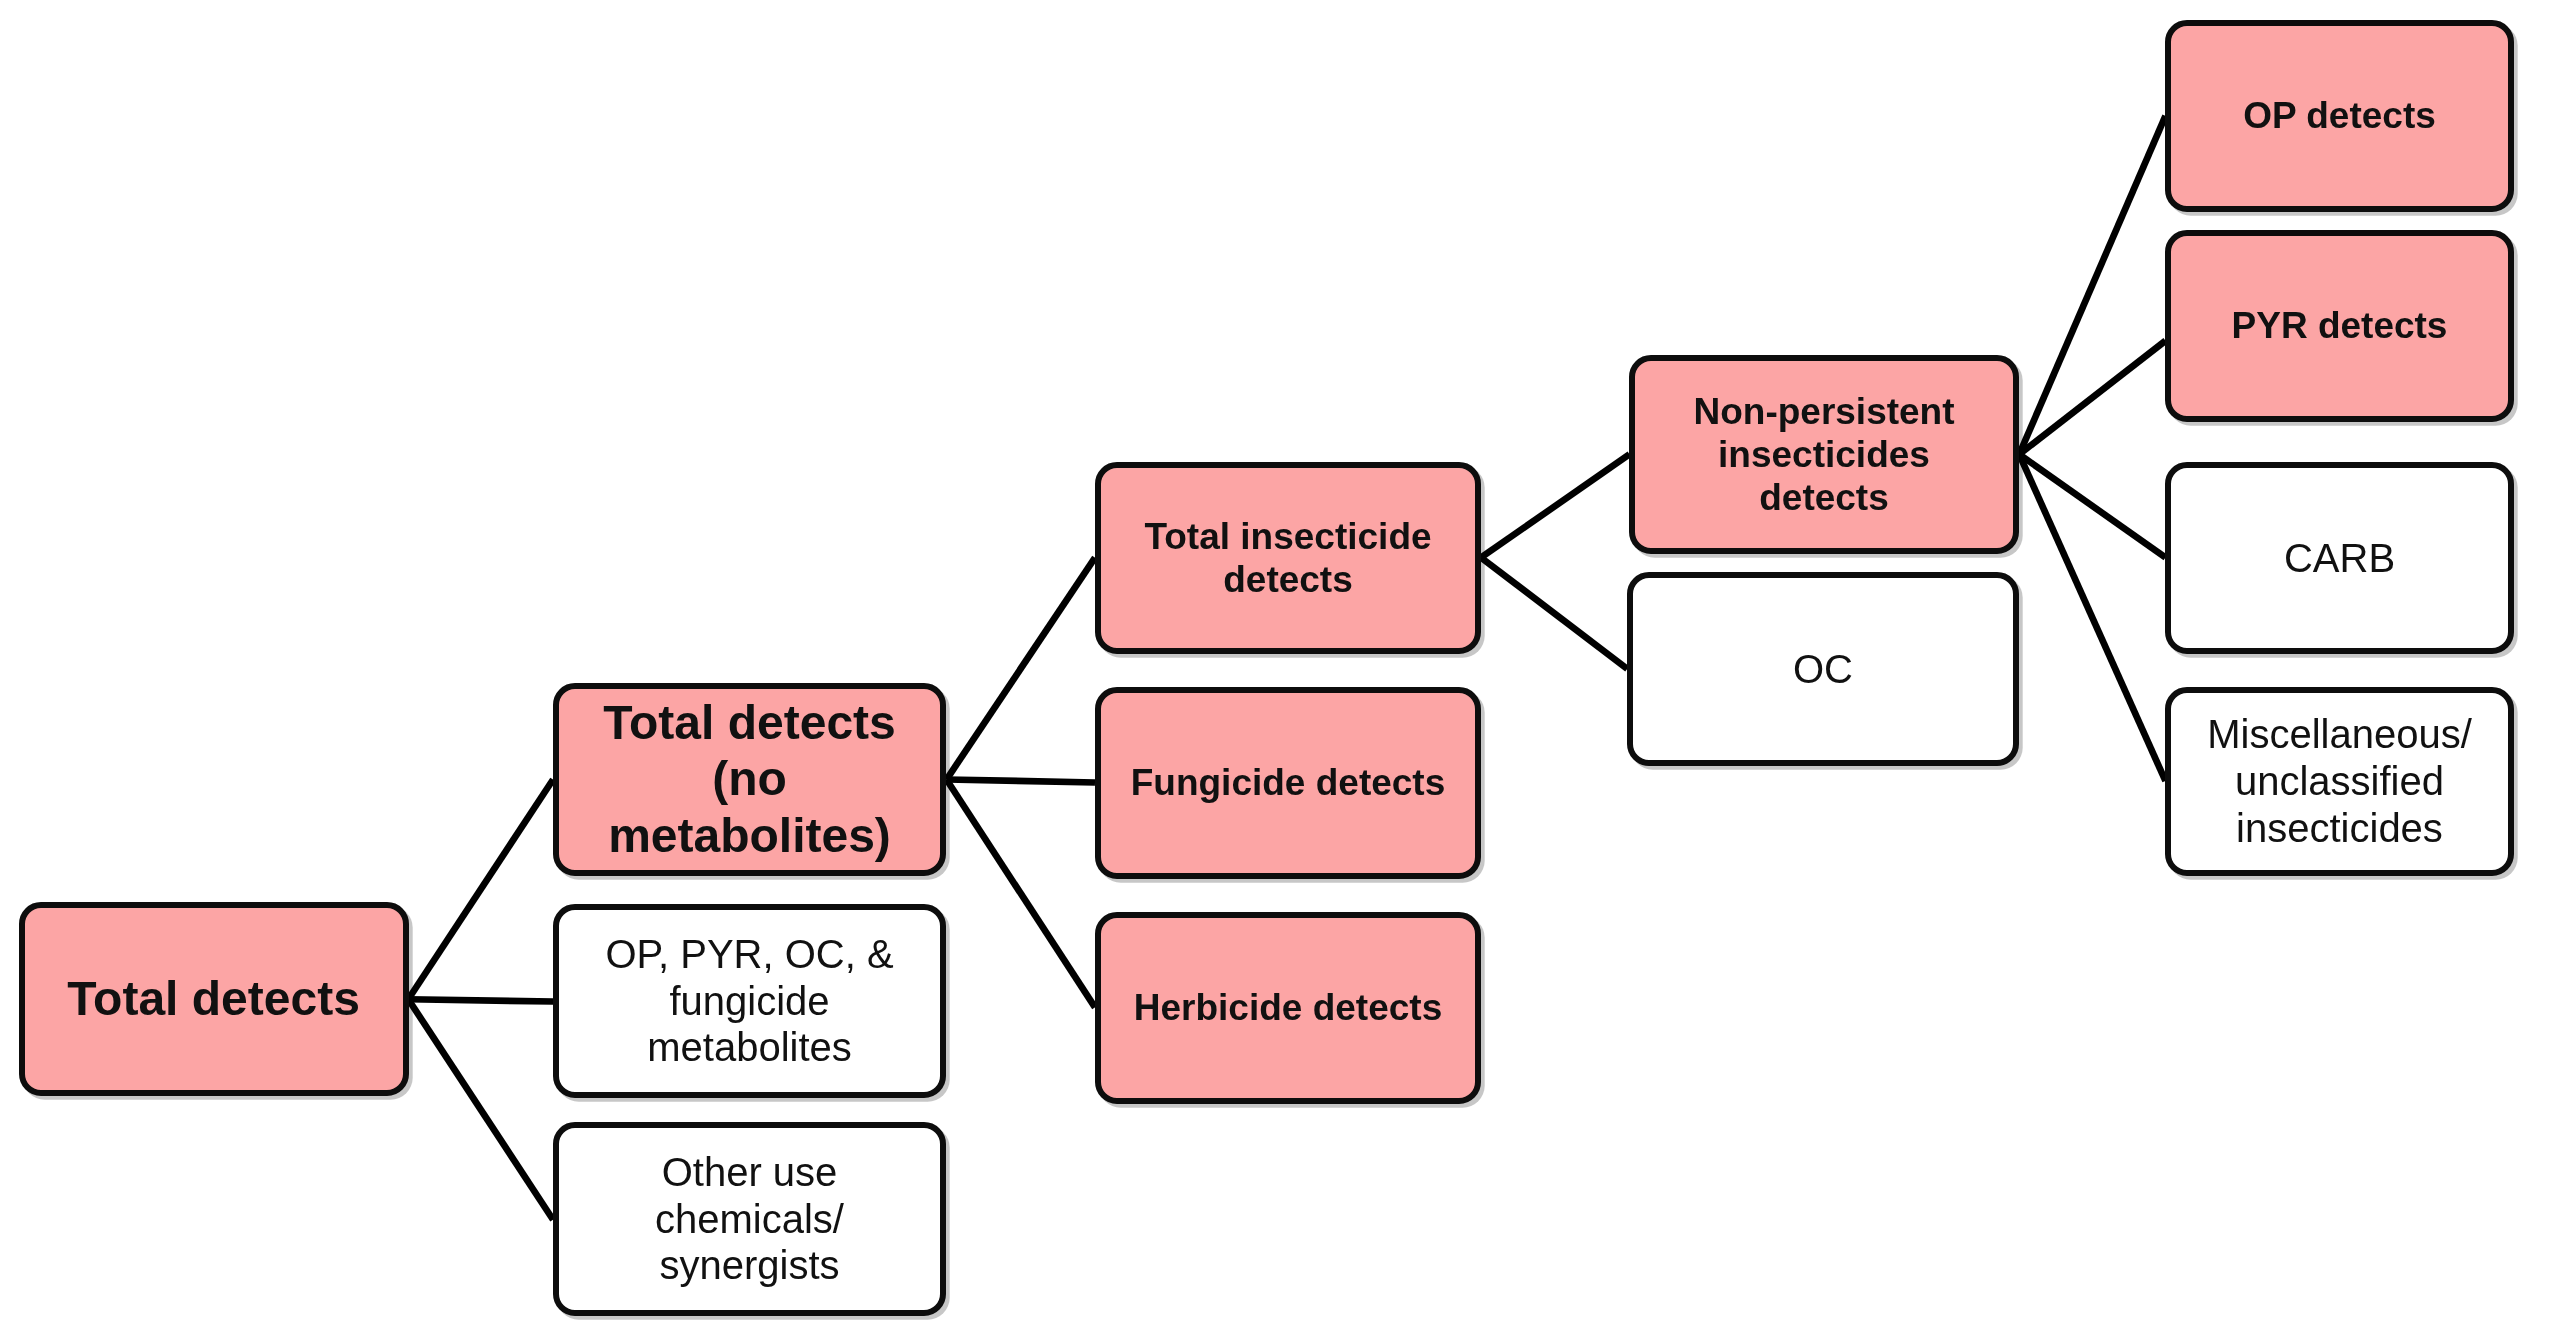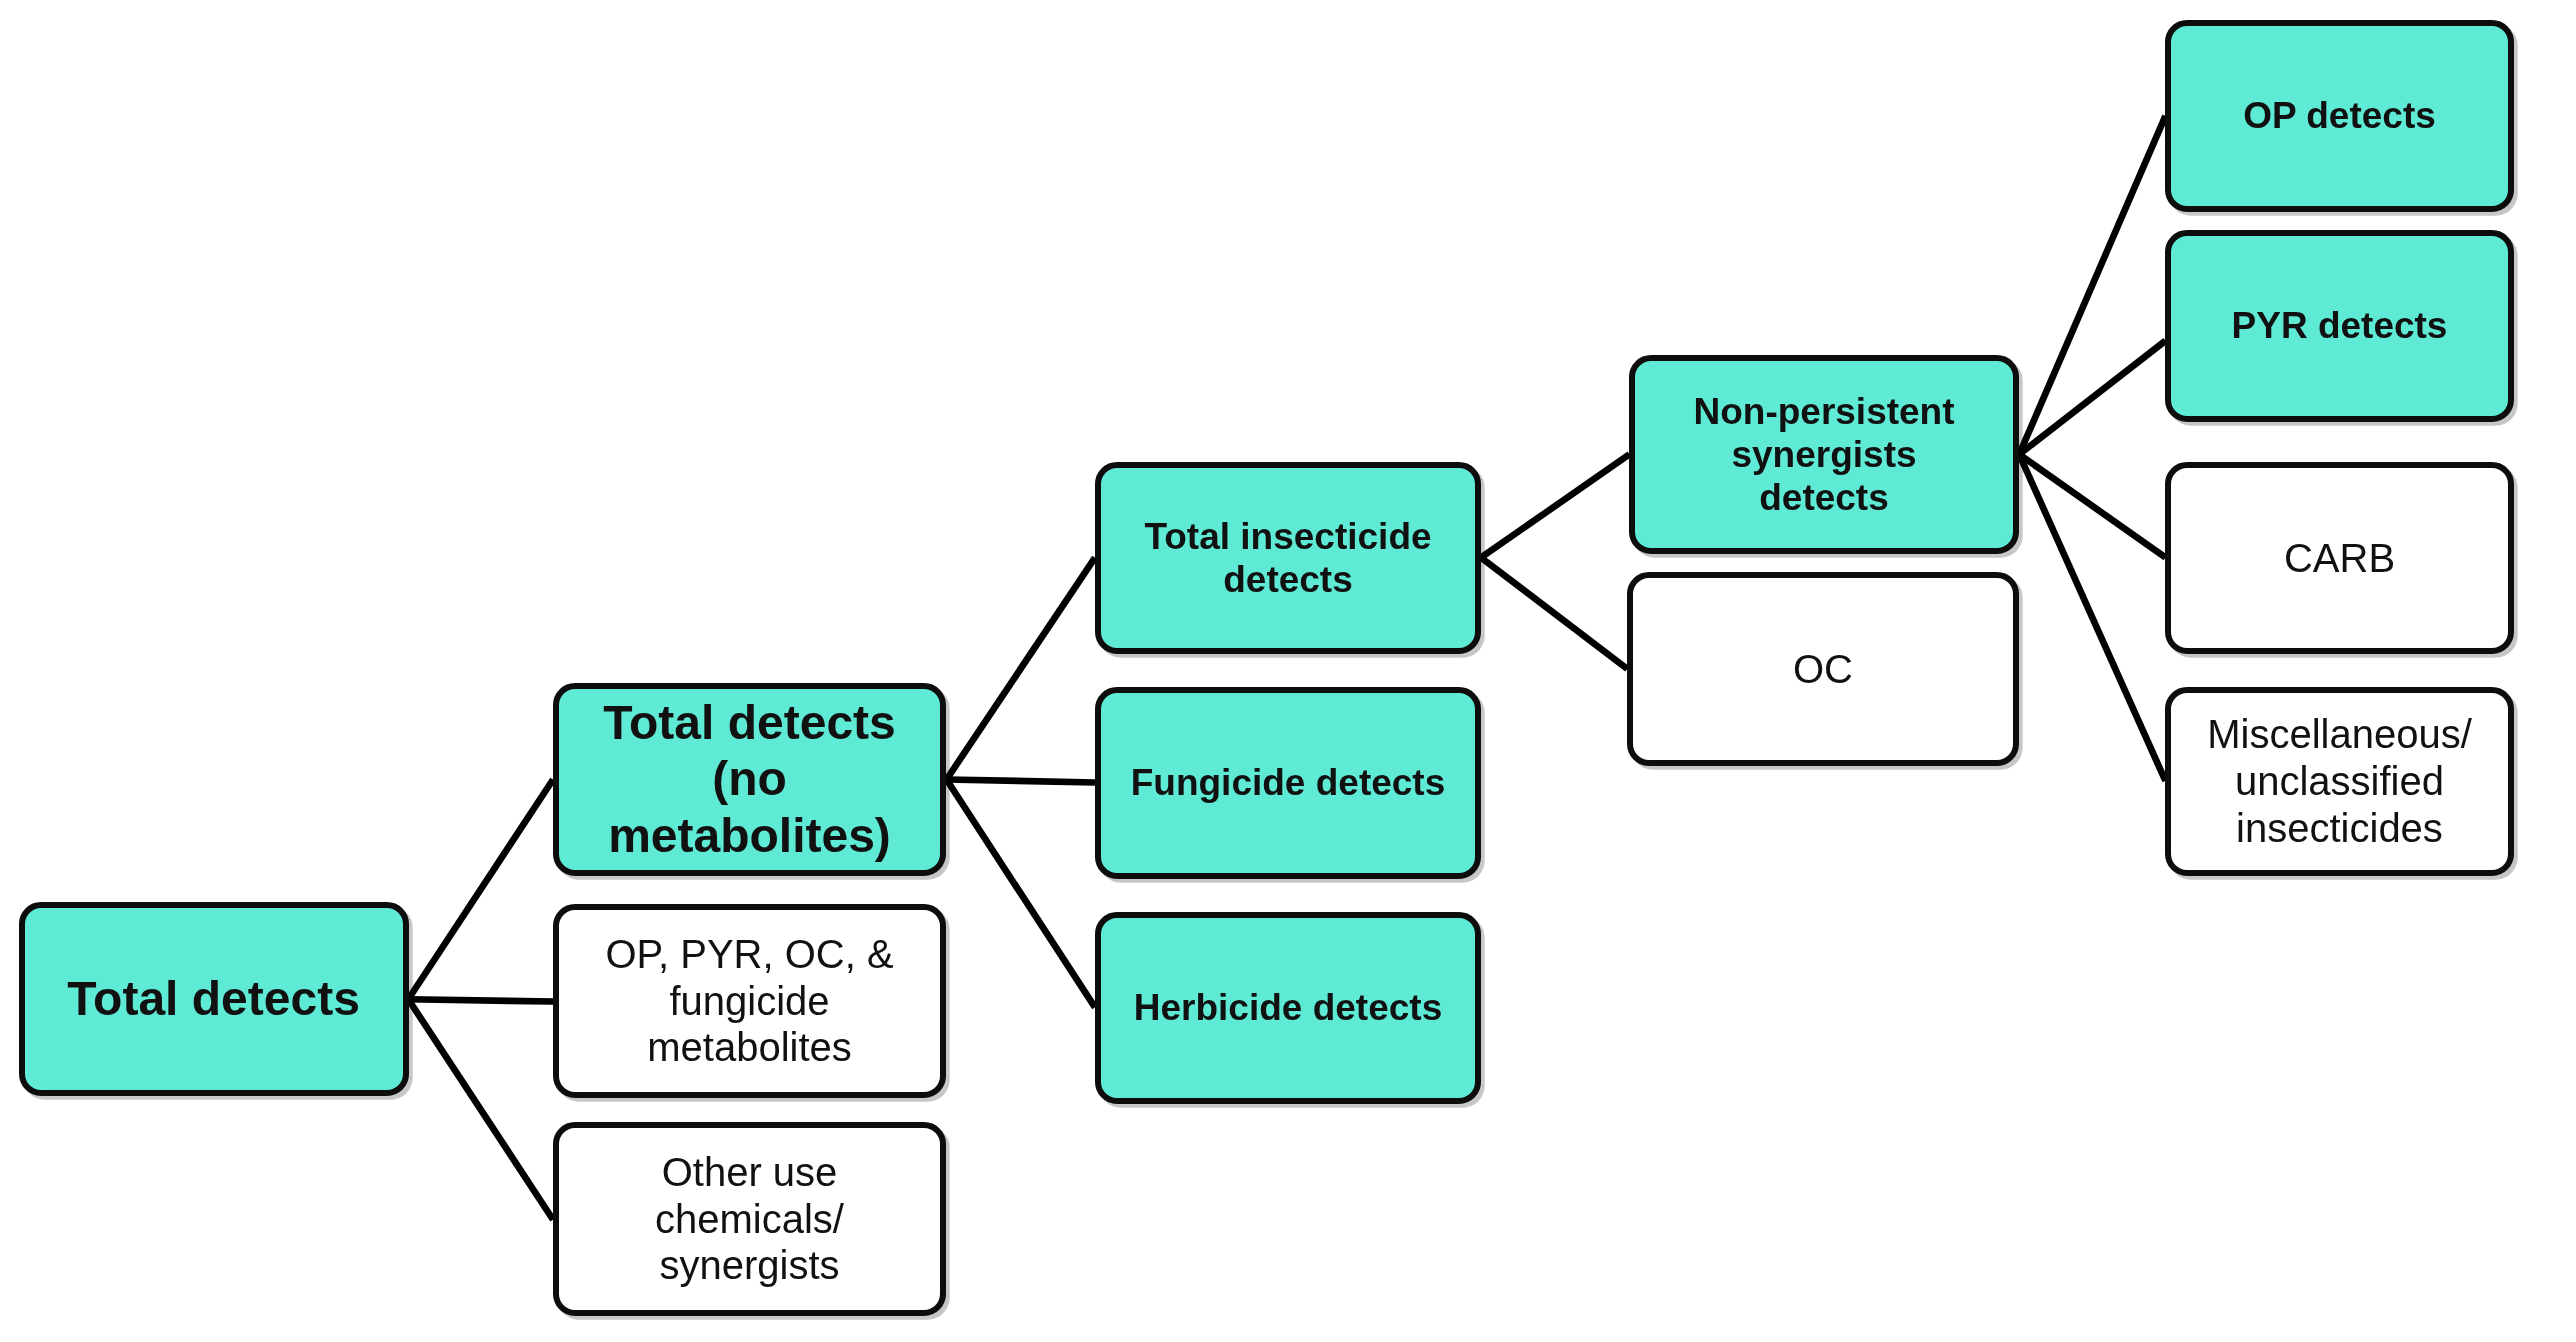--- a/index.html
+++ b/index.html
@@ -40,21 +40,21 @@
     display: flex;
     align-items: center;
     justify-content: center;
     text-align: center;
     color: #111111;
     line-height: 1.17;
     z-index: 5;
     box-shadow: 3.7px 3.7px 0 rgba(0,0,0,0.22);
   }
   .node-box.shaded {
-    background: #5eead4;
+    background: #fca5a5;
   }
   .node-box.plain {
     background: #ffffff;
   }
   .node-label {
     display: block;
     padding: 0 10.4px;
     white-space: pre-line;
   }
   .node-box.bold .node-label {
@@ -112,21 +112,21 @@
 detects</span>
       </div>
       <div class="node-box shaded bold" style="left: 1095px; top: 687px; width: 386px; height: 192px;">
         <span class="node-label fs-md">Fungicide detects</span>
       </div>
       <div class="node-box shaded bold" style="left: 1095px; top: 912px; width: 386px; height: 192px;">
         <span class="node-label fs-md">Herbicide detects</span>
       </div>
       <div class="node-box shaded bold" style="left: 1629px; top: 355px; width: 390px; height: 199px;">
         <span class="node-label fs-md">Non-persistent
-synergists
+insecticides
 detects</span>
       </div>
       <div class="node-box plain regular" style="left: 1627px; top: 572px; width: 392px; height: 194px;">
         <span class="node-label fs-sm">OC</span>
       </div>
       <div class="node-box shaded bold" style="left: 2165px; top: 20px; width: 349px; height: 192px;">
         <span class="node-label fs-md">OP detects</span>
       </div>
       <div class="node-box shaded bold" style="left: 2165px; top: 230px; width: 349px; height: 192px;">
         <span class="node-label fs-md">PYR detects</span>

